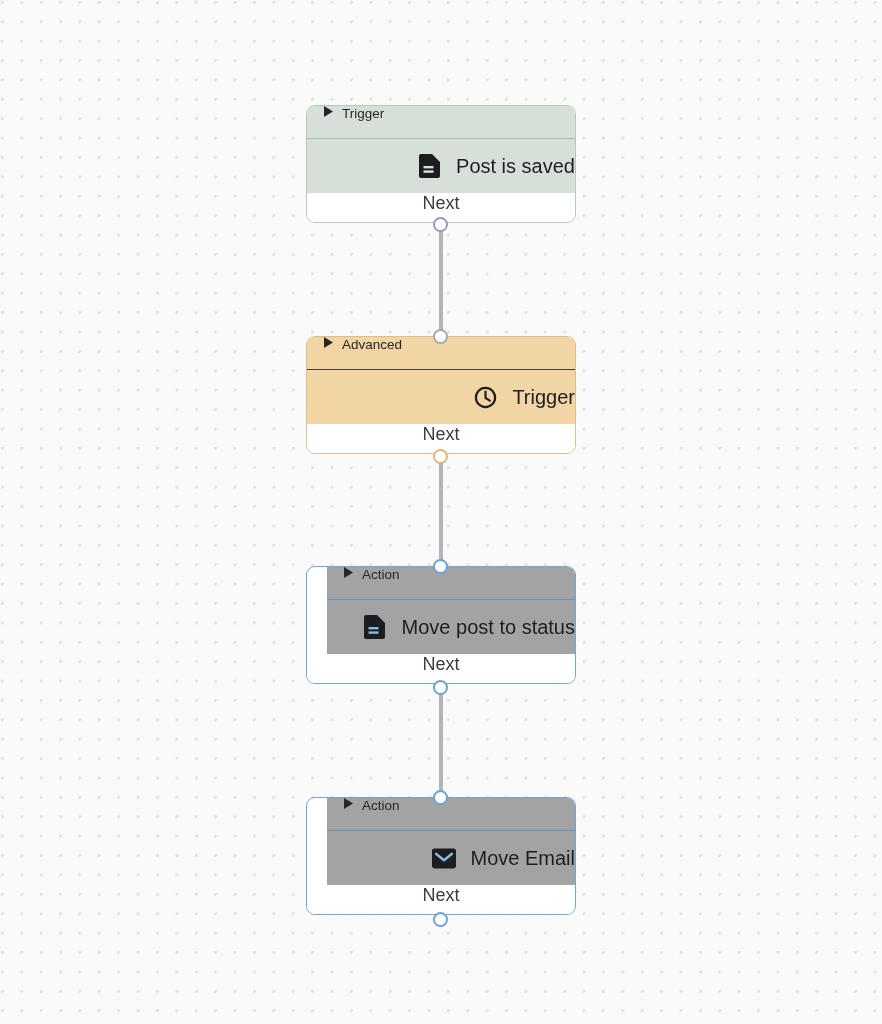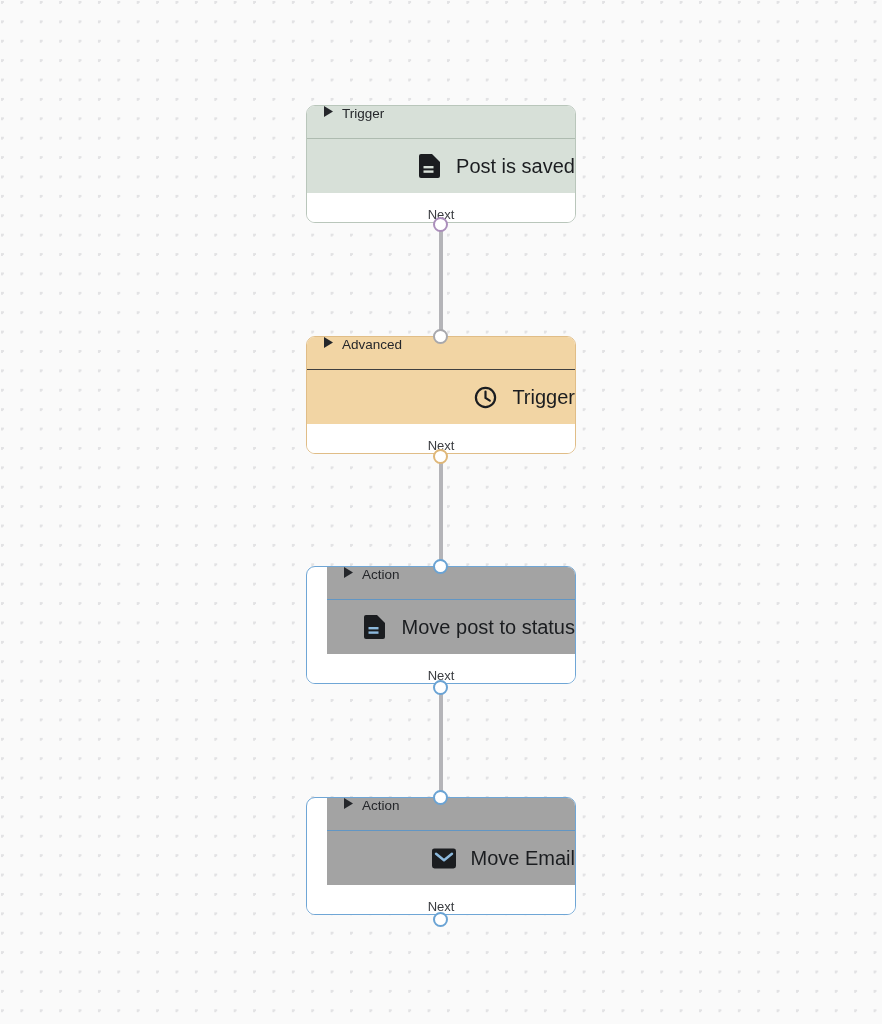--- a/index.html
+++ b/index.html
@@ -90,23 +90,23 @@
   .green .node-header { border-bottom: 1px solid #aebbb0; }
   .tan .node-header, .tan .node-body { background: #f2d5a4; }
   .tan .node-header { border-bottom: 1px solid #404040; }
   .blue .node-header, .blue .node-body { background: #a3a3a3; margin-left: 20px; }
   .blue .node-header { border-bottom: 1px solid #6296c4; }
 
   .node-footer {
     height: 29px;
     background: #ffffff;
     display: flex;
-    align-items: flex-end;
+    align-items: flex-start;
     justify-content: center;
-    font-size: 13px;
+    font-size: 18px;
     color: #3a3c40;
   }
 
   .disclosure { display: flex; align-items: center; }
   .node-icon  { display: flex; align-items: center; justify-content: center; width: 24px; height: 24px; }
   .node-title { line-height: 1; }
 </style>
 </head>
 <body>
 

